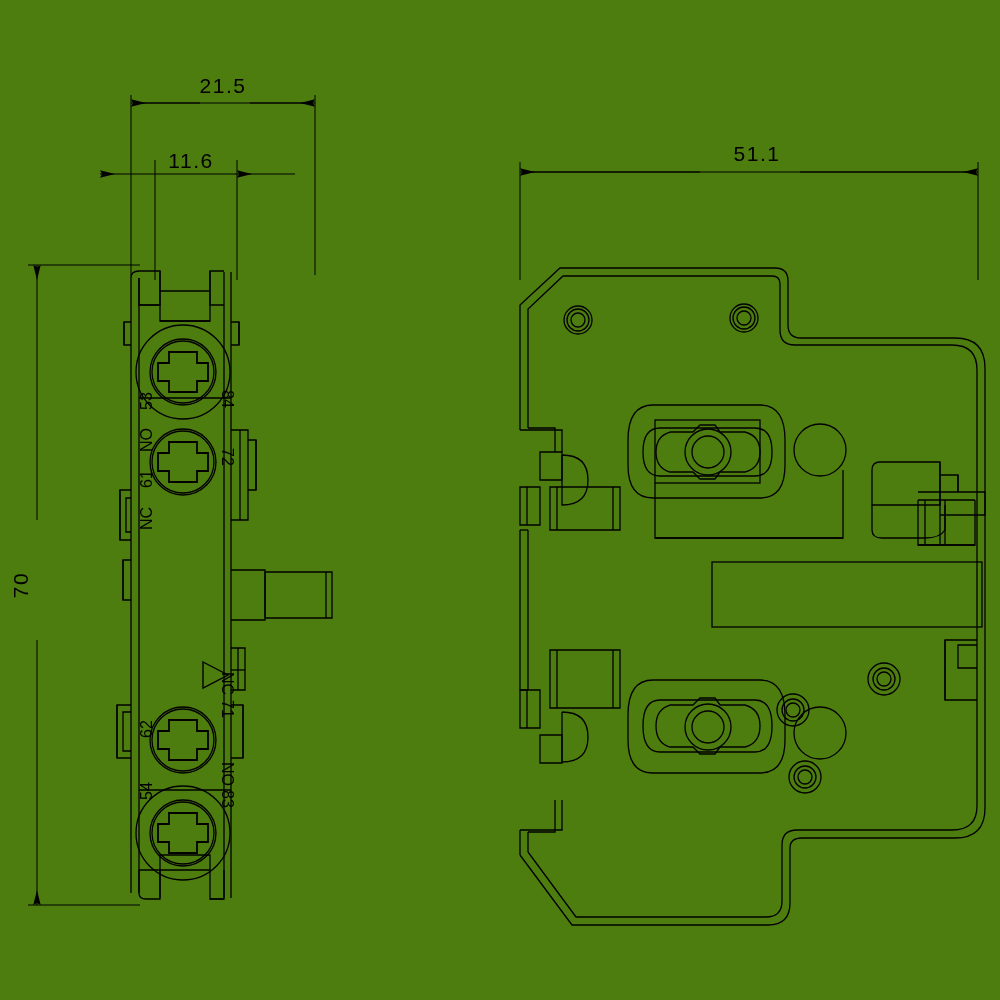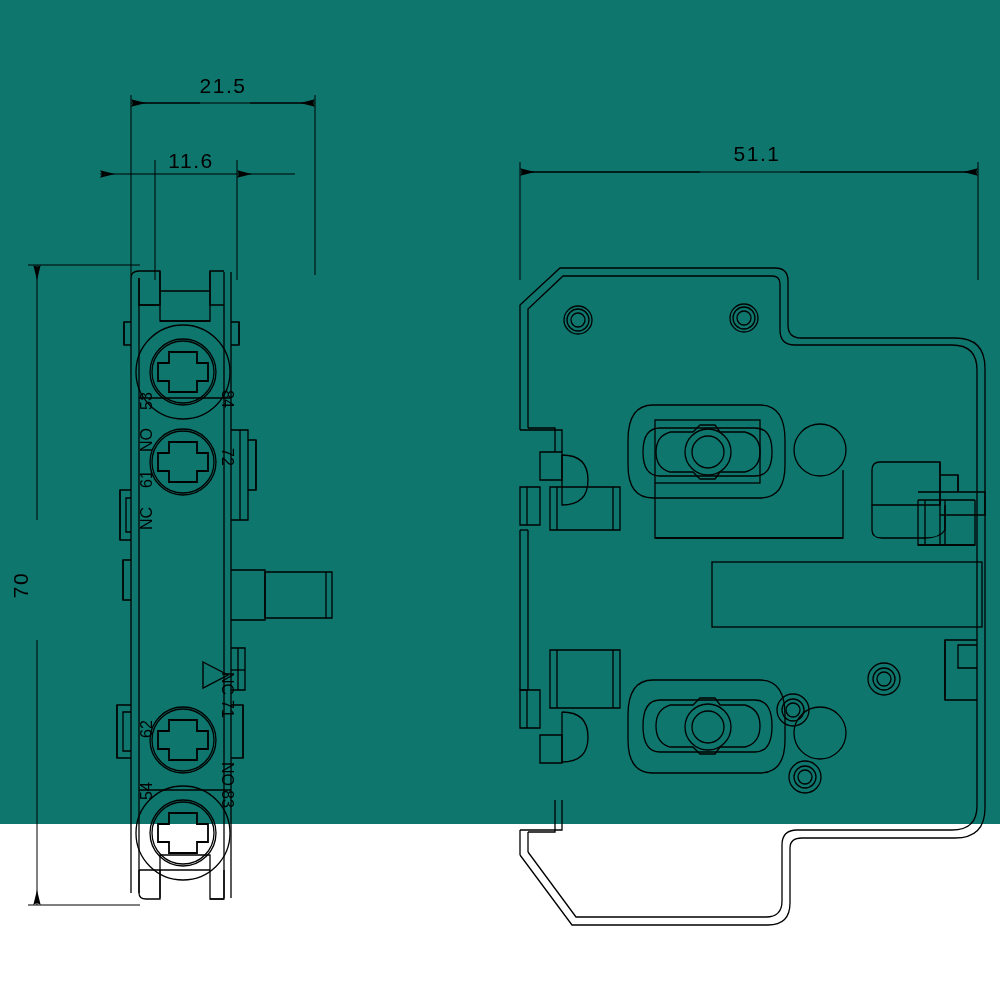--- a/index.html
+++ b/index.html
@@ -1,18 +1,18 @@
 <!DOCTYPE html>
 <html><head>
 <meta charset="utf-8">
 <style>
   html,body{margin:0;padding:0;background:#ffffff;}
   body{width:1000px;height:1000px;overflow:hidden;
        font-family:"Liberation Sans",sans-serif;}
-  #sheet{position:relative;width:1000px;height:824px;background:#0f766e;text-align:right;}
+  #sheet{position:relative;width:1000px;height:1000px;background:#4d7c0f;text-align:right;}
   svg{display:block;}
   .dimtext{font-family:"Liberation Sans",sans-serif;font-size:21px;fill:#000;
            letter-spacing:1.5px;}
   .lbl{font-family:"Liberation Sans",sans-serif;font-size:16px;fill:#000;}
   .brand{font-family:"Liberation Sans",sans-serif;font-size:17px;fill:#000;
          letter-spacing:1px;}
 </style>
 </head>
 <body>
 

